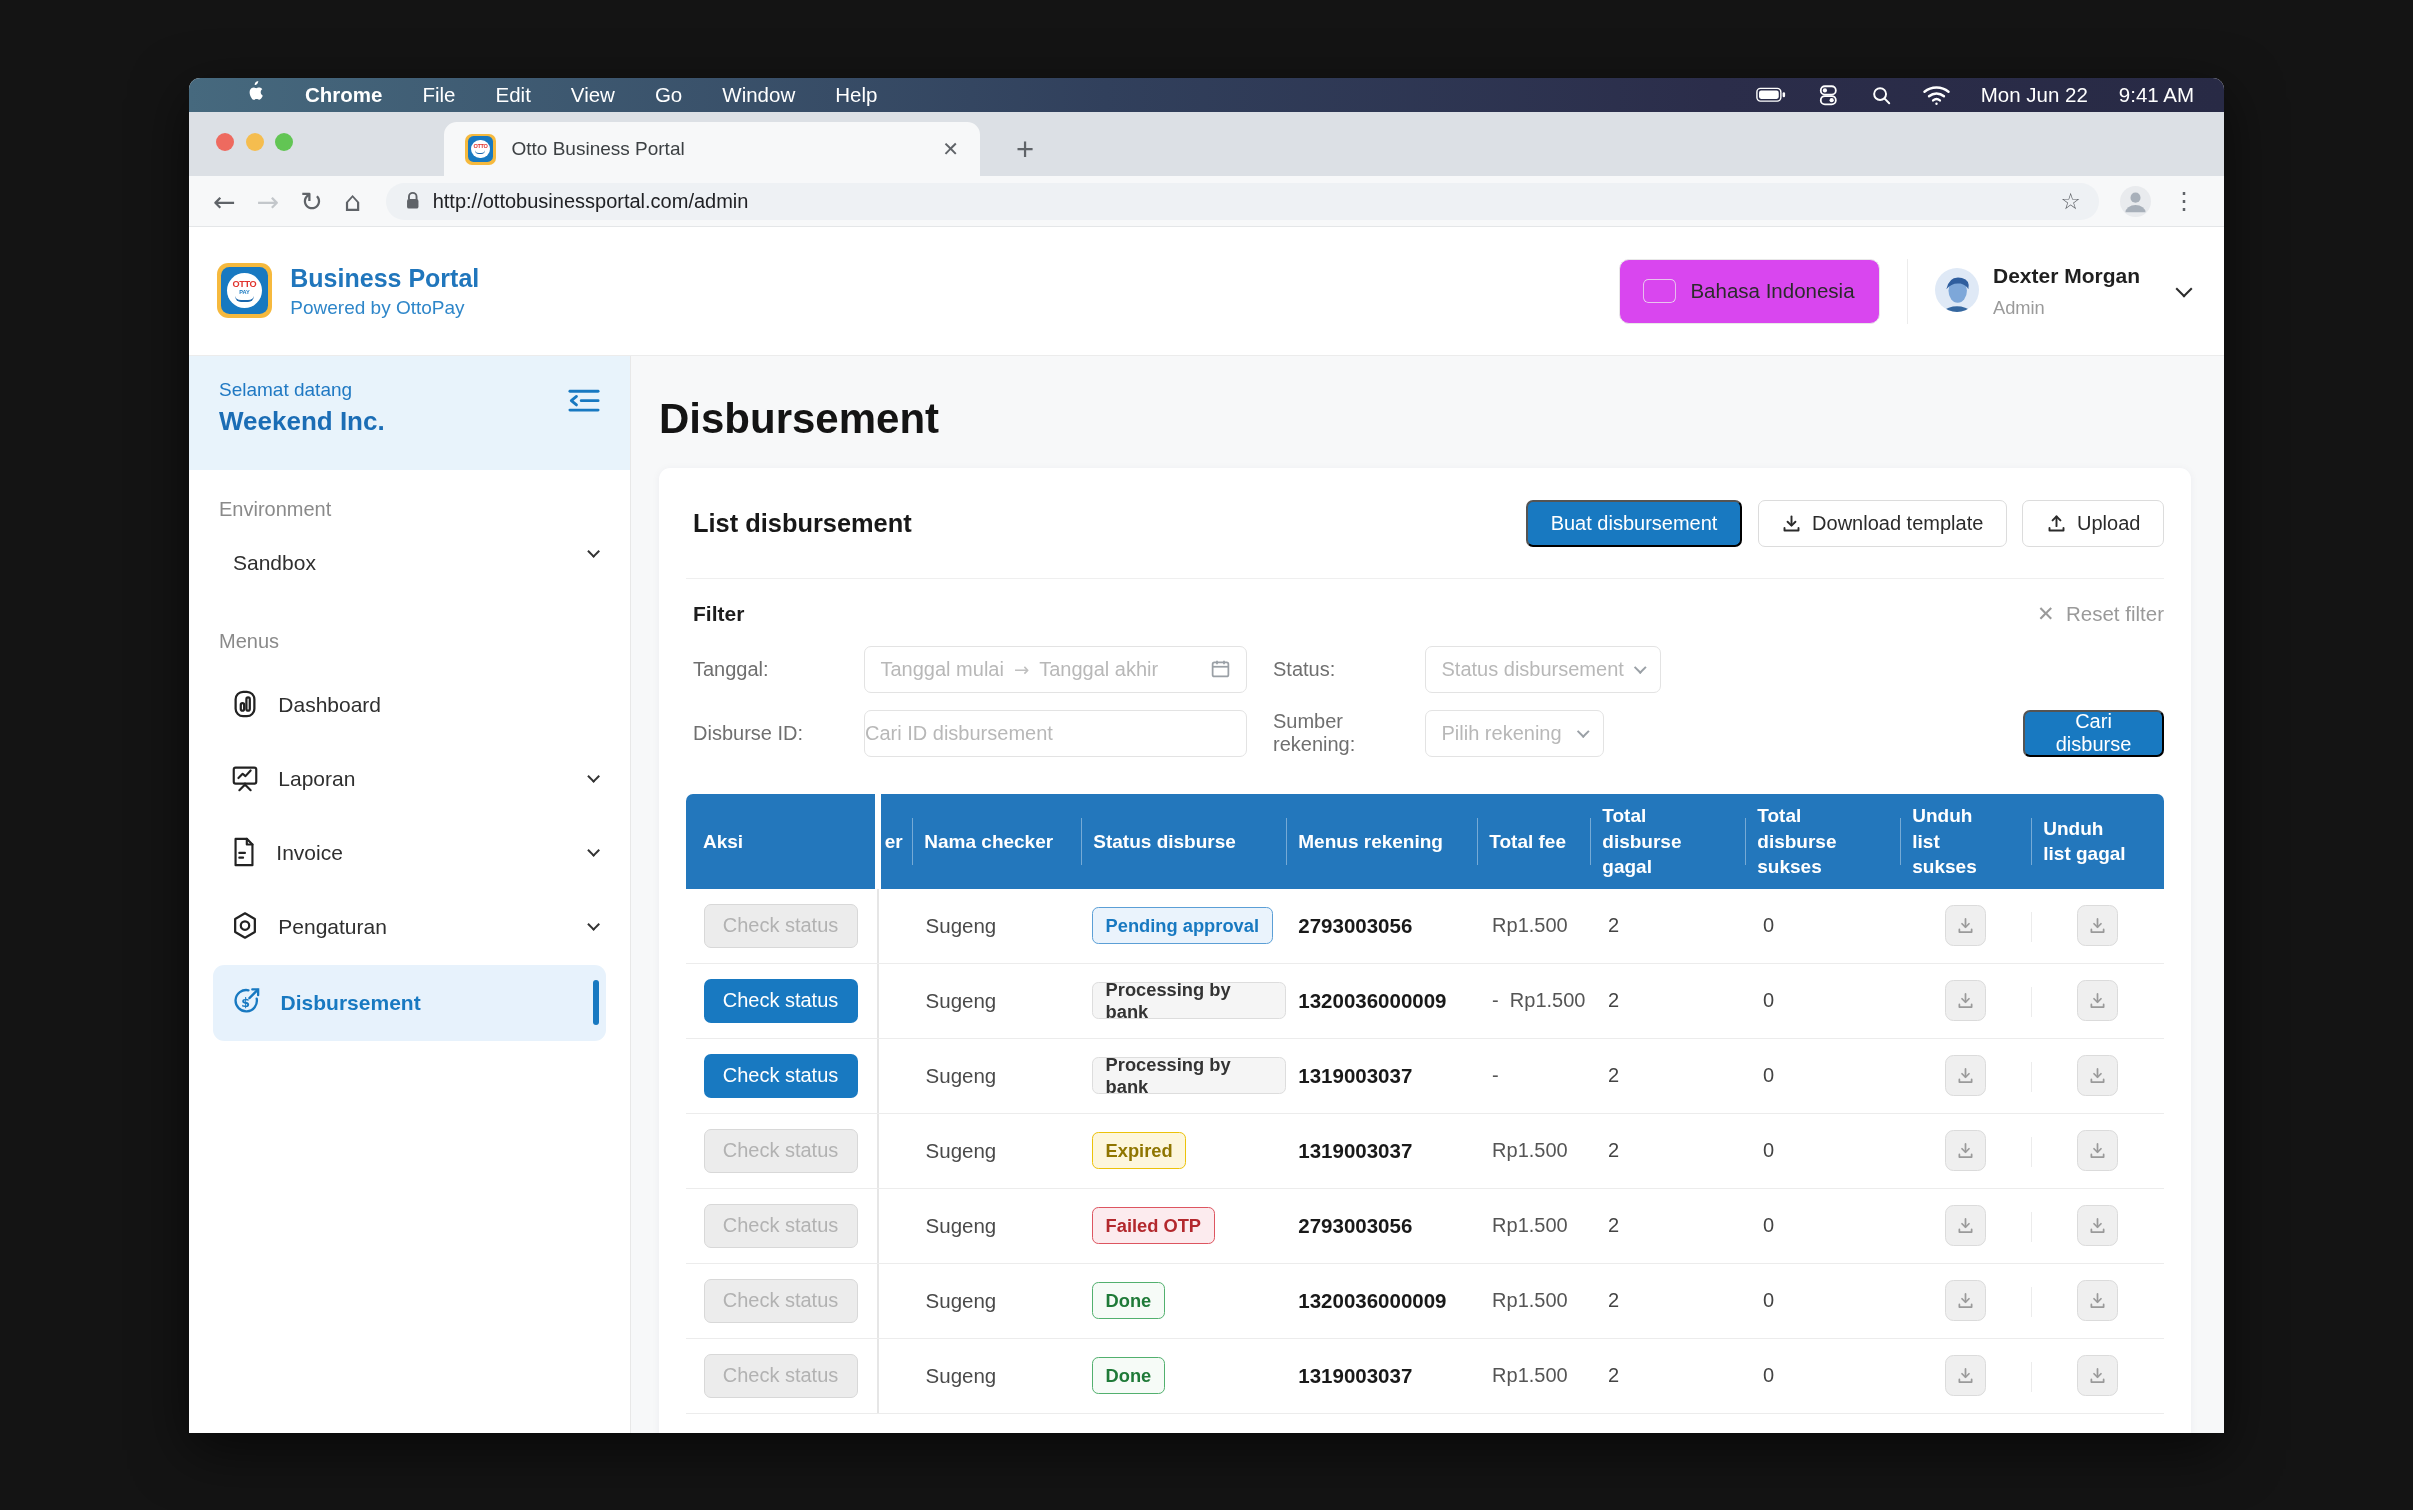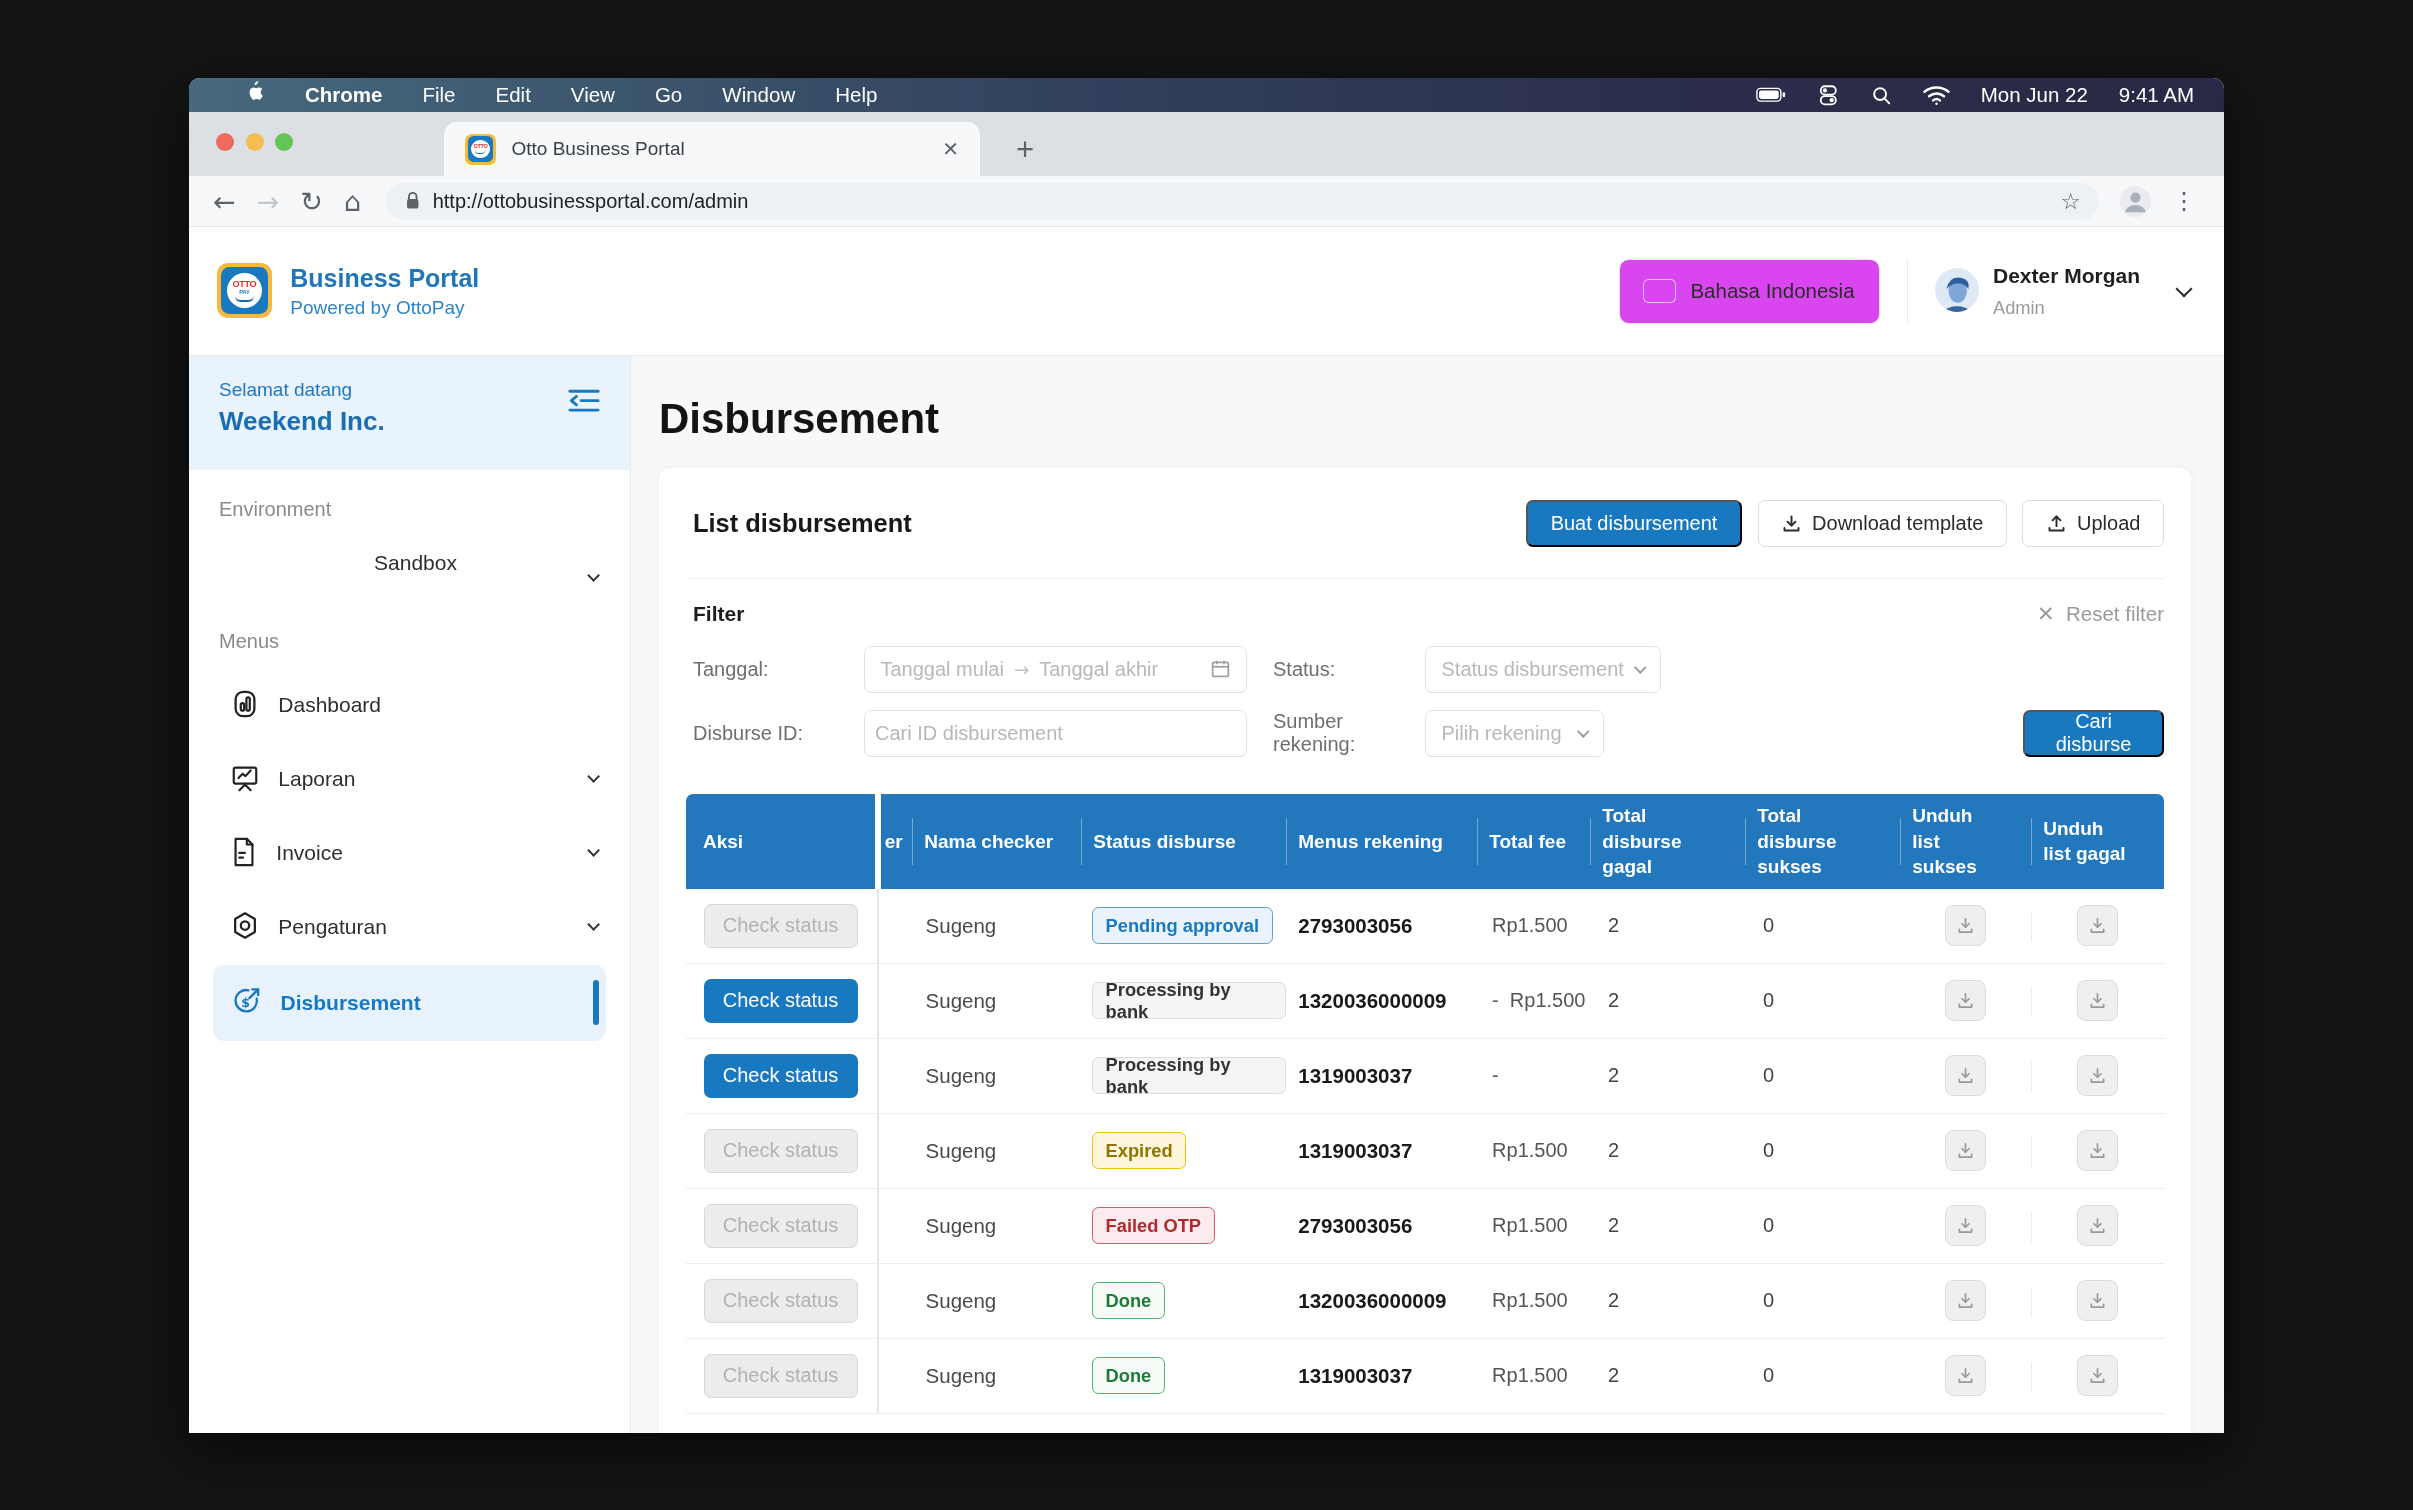--- a/index.html
+++ b/index.html
@@ -69,21 +69,21 @@
 
   
   .pagebody { display:flex; height:1078px; overflow:hidden; background:#f7f8f9;}
   .sidebar { width:442px; background:#fff; border-right:0.7px solid #e8e8e8; flex:none; }
   .welcome { height:114px; background:#e8f3fb; padding:22.6px 28px 0 30px; position:relative;}
   .welcome-label { font-size:19px; color:#2079c3; }
   .welcome-co { font-size:26px; font-weight:700; color:#1b6db5; margin-top:5.6px;}
   .collapse { position:absolute; right:30px; top:32px; }
   .sb-label { font-size:20px; color:#8a8a8a; padding-left:30px; }
   .env-label { margin-top:28px; }
-  .sb-row { display:flex; align-items:center; padding:0 32px 0 44px; height:42px; margin-top:30px;flex-direction:column;}
+  .sb-row { display:flex; align-items:flex-start; padding:0 32px 0 44px; height:42px; margin-top:30px;}
   .sb-row .lbl { font-size:21px; color:#2f2f2f; }
   .sb-row .chev.sm { width:9.2px; height:9.2px; border-color:#333; margin-left:auto; margin-top:-4.2px;}
   .menus-label { margin-top:37px; }
   .sb-item { display:flex; align-items:center; height:44px; margin-top:30px; padding:0 32px 0 41px; gap:18.3px;}
   .sb-item svg { flex:none; }
   .sb-item .lbl { font-size:21px; color:#2f2f2f; }
   .sb-item .chev.sm { width:9.2px; height:9.2px; border-color:#333; margin-left:auto; margin-top:-4.2px;}
   .sb-item.active { background:#e7f2fc; border-radius:11.3px; margin:15.5px 24px 0 24px; padding:0 11.3px 0 18.3px; height:76px; position:relative;}
   .sb-item.active .lbl { color:#1879c1; font-weight:700; }
   .sb-item.active .bar { position:absolute; right:7px; top:15.5px; width:6.4px; height:45px; border-radius:3.5px; background:#1879c1;}
@@ -108,21 +108,21 @@
   .f-row { display:flex; align-items:center; margin-top:20px; padding-left:7px;}
   .f-label { font-size:20px; color:#6f6f6f; width:171px; flex:none;}
   .f-label.w2 { width:152px; margin-left:26px;}
   .f-field { height:47px; border:1.4px solid #e3e3e3; border-radius:7px; display:flex; align-items:center; padding:0 15.5px; gap:10px; background:#fff;}
   .f-date { width:383px; }
   .ph { font-size:20px; color:#b8b8b8; white-space:nowrap;}
   .arrow-sep { font-family:"DejaVu Sans",sans-serif; color:#c0c0c0; font-size:18.3px;}
   .f-select { justify-content:flex-start; }
   .f-select .chev.sel { width:8.5px; height:8.5px; border-color:#9aa0a6; margin-left:auto; margin-top:-4.2px;}
   .w-status { width:236px; } .w-rek { width:179px; }
-  input.f-input { width:383px; height:47px; border:1.4px solid #e3e3e3; border-radius:7px; font-size:20px; color:#333; padding:0 10px; outline:none; font-family:inherit;}
+  input.f-input { width:383px; height:47px; border:1.4px solid #e3e3e3; border-radius:7px; font-size:20px; color:#333; padding:0 0; outline:none; font-family:inherit;}
   input.f-input::placeholder { color:#b8b8b8; }
   .cari { margin-left:auto; width:141px; }
 
   
   .tablewrap { margin-top:37px; height:632px; overflow:hidden; }
   .tgrid { display:grid; grid-template-columns:189px 5.6px 31px 169px 205px 191px 113px 155px 155px 131px 133px; align-items:center; }
   .thead { height:95px; border-radius:7px 7px 0 0; overflow:hidden; }
   .thead > div { background:#2377bc; height:95px; display:flex; align-items:center; color:#fff; font-size:19px; font-weight:600; line-height:1.35; padding-left:12.7px; position:relative;}
   .thead > div.hgap { background:#fff; padding:0; }
   .thead > div.hdivider::before { content:''; position:absolute; left:0; top:24px; width:1.4px; height:47px; background:rgba(255,255,255,.38); }

